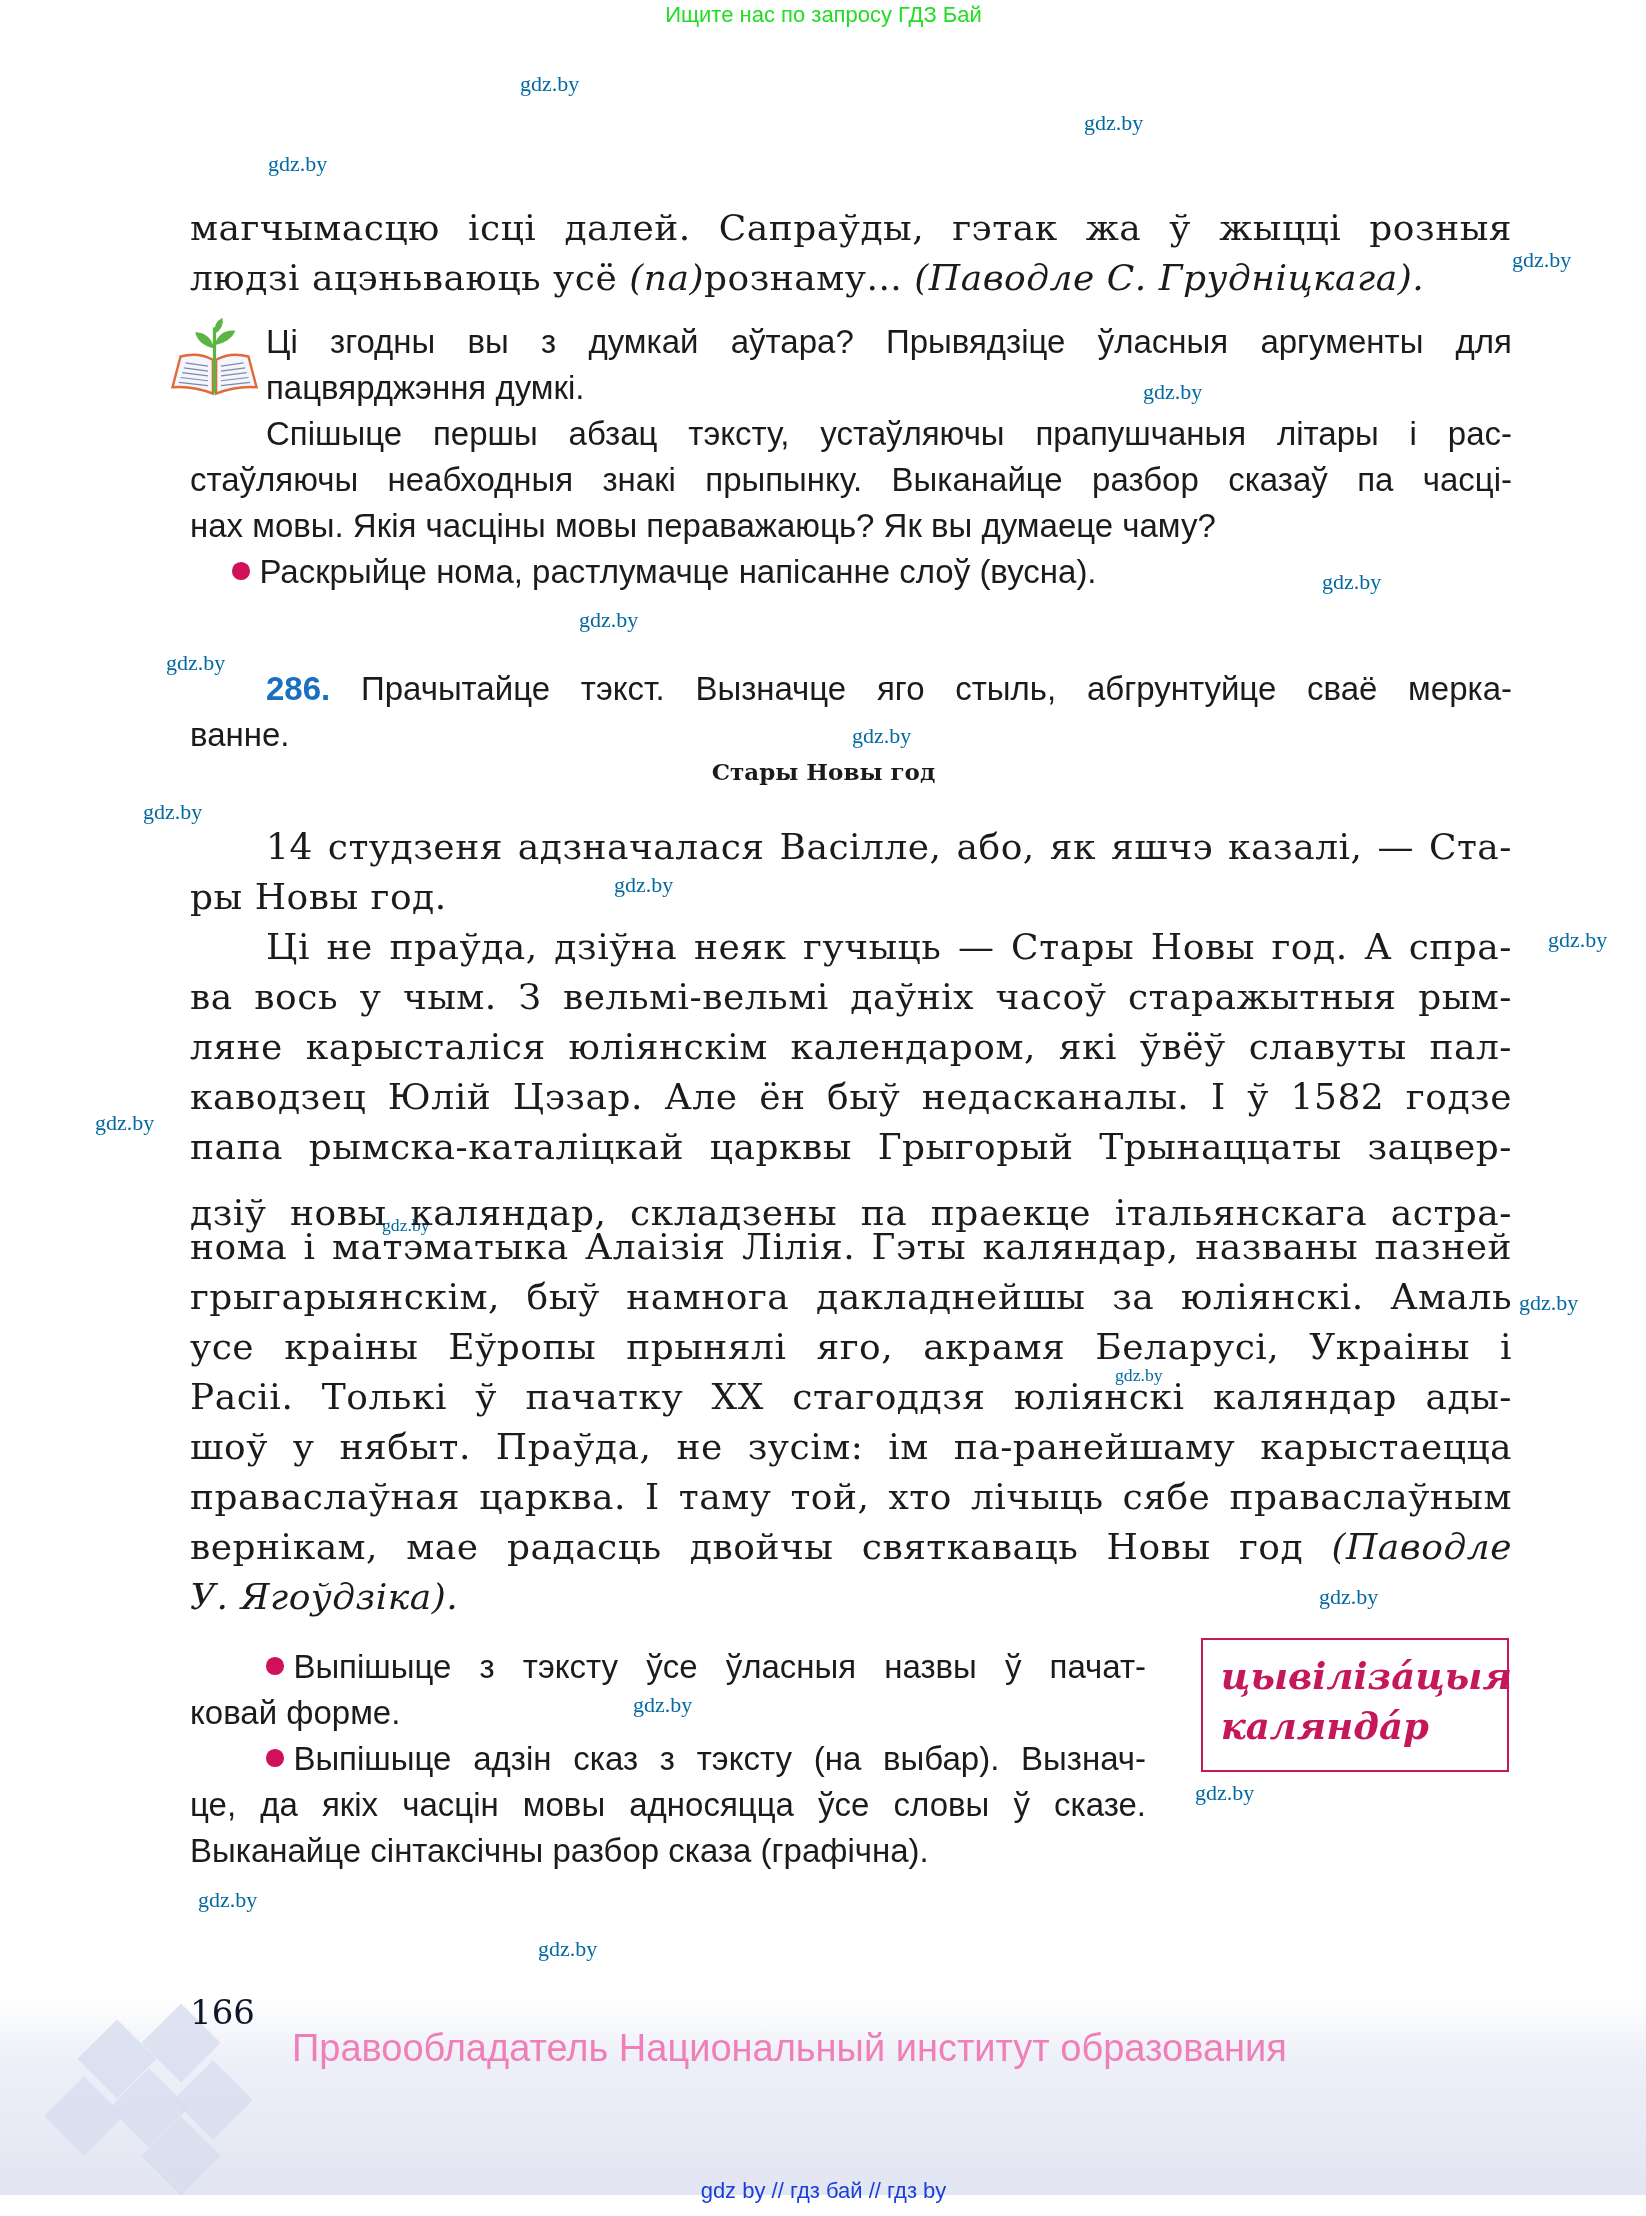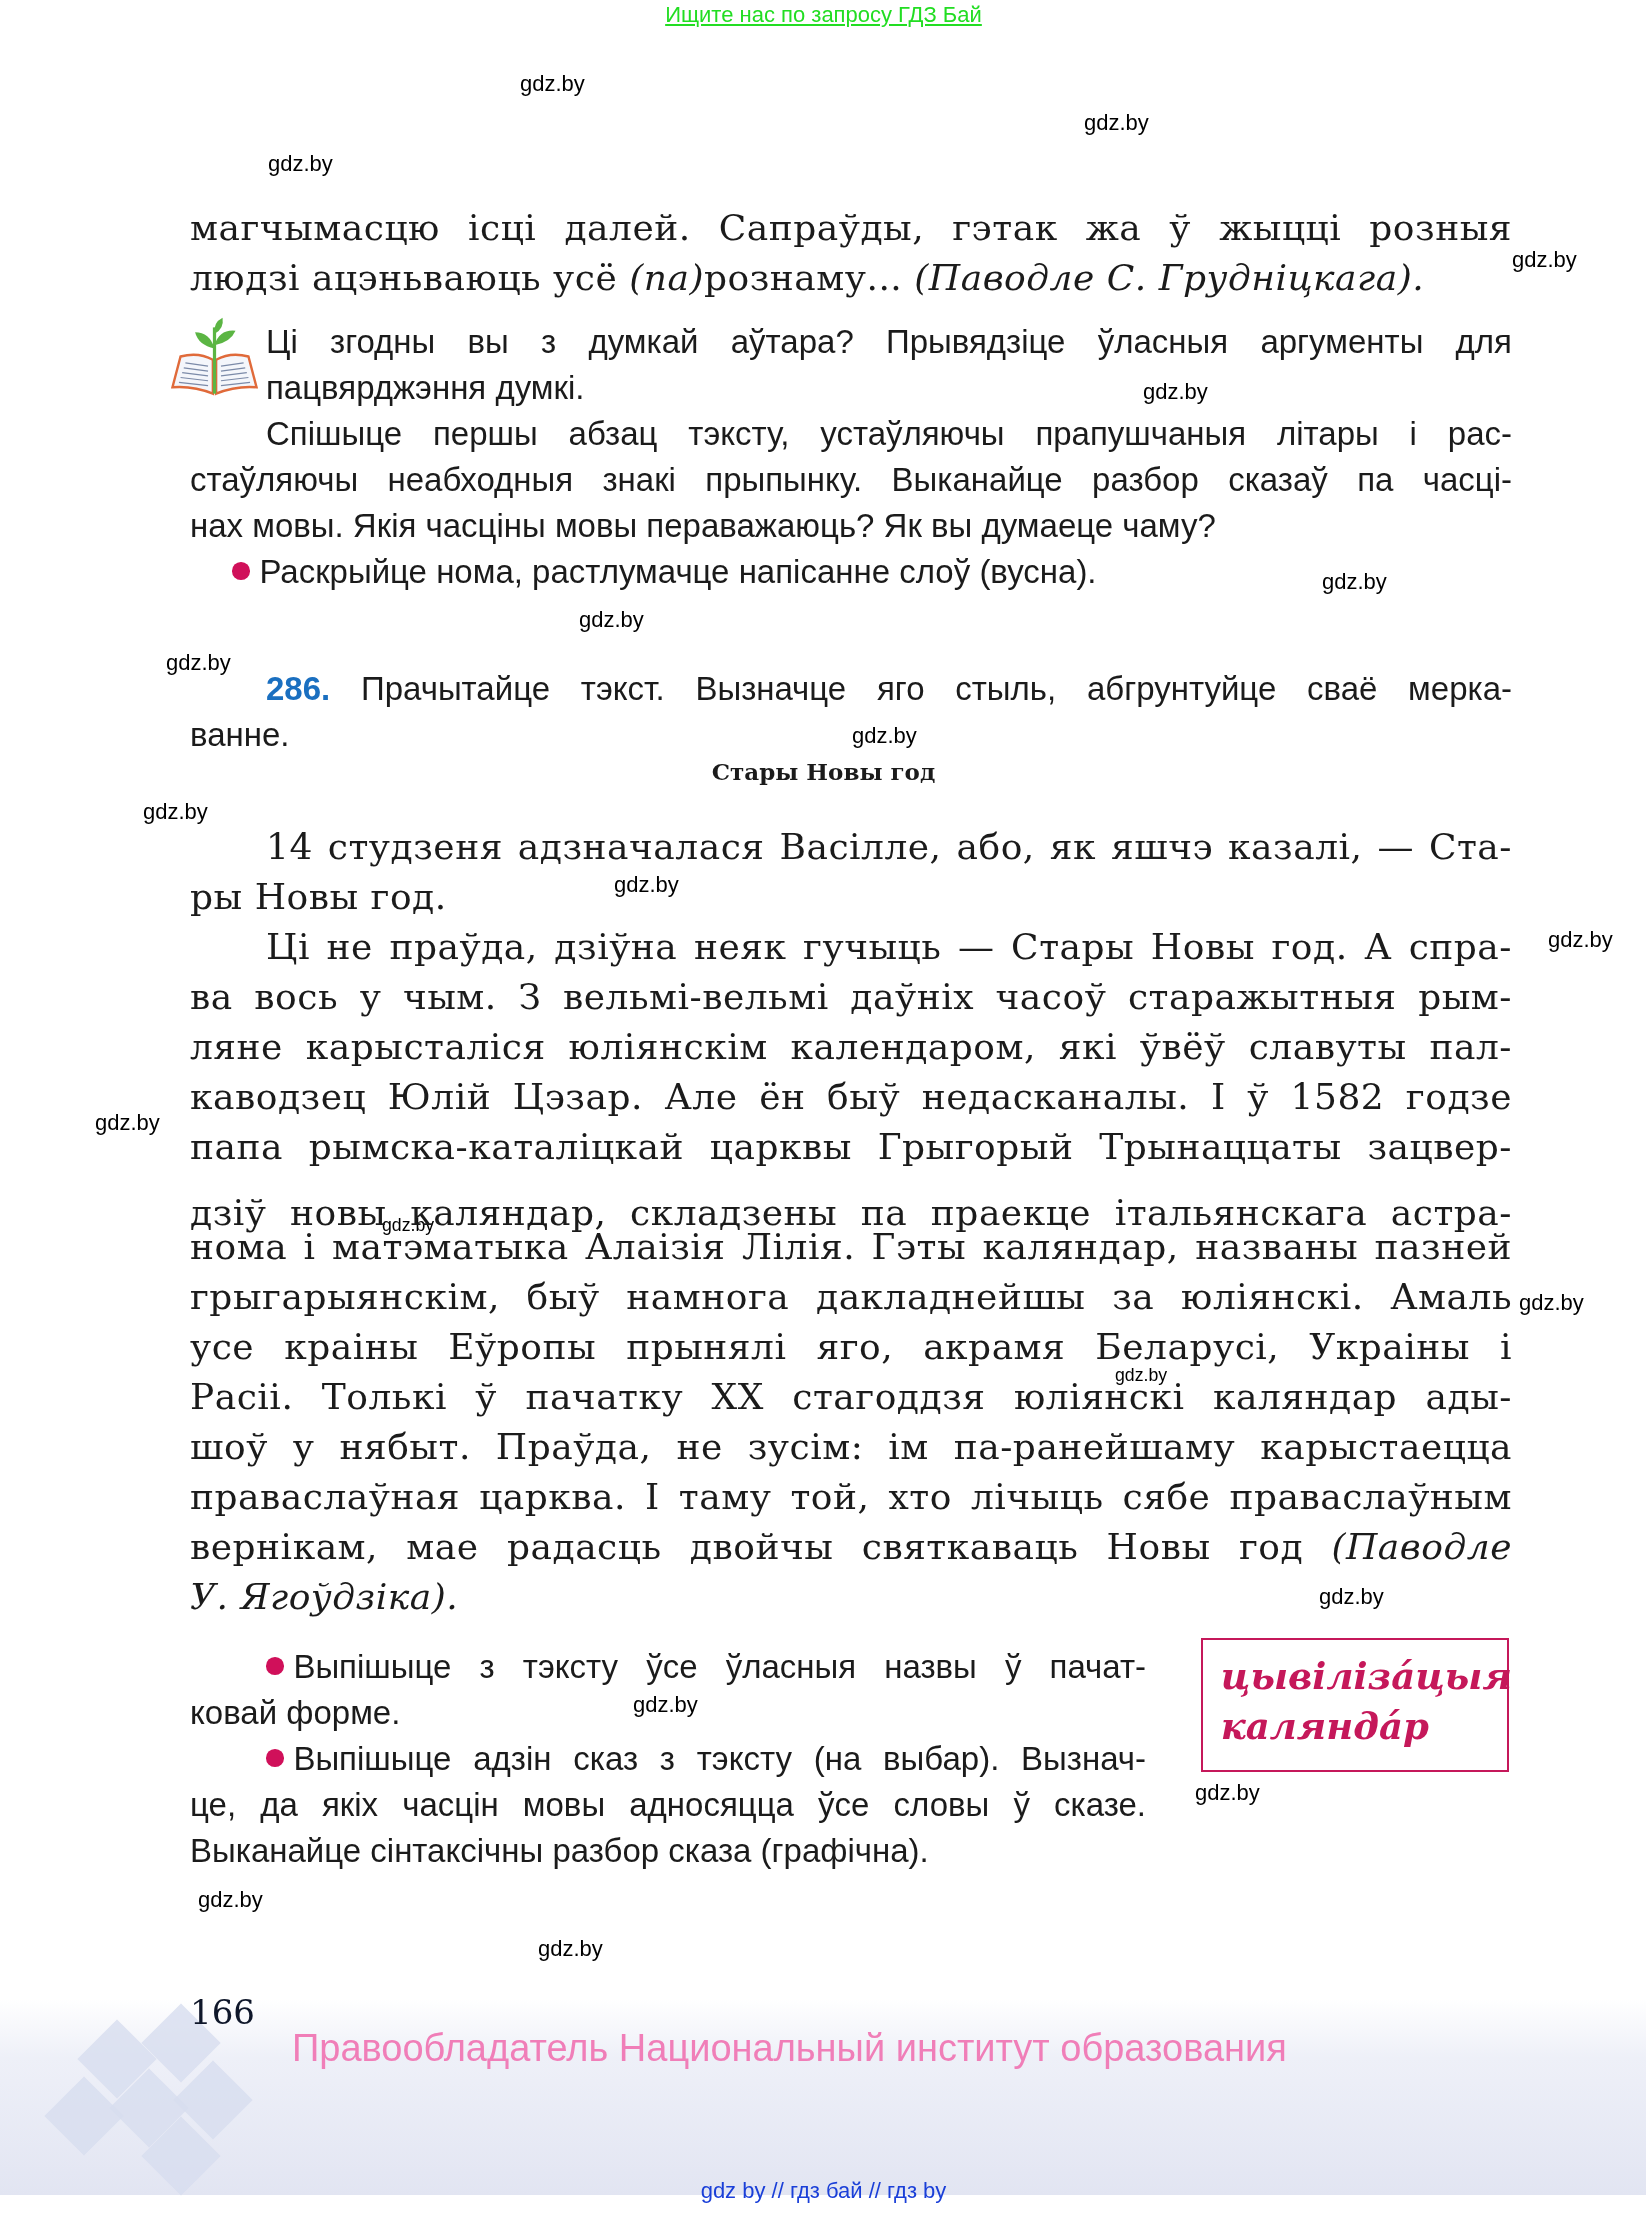--- a/index.html
+++ b/index.html
@@ -5,23 +5,23 @@
   html, body { margin:0; padding:0; }
   body {
     width:1647px; height:2216px; position:relative; overflow:hidden;
     background:#ffffff;
     font-family:"Liberation Sans", sans-serif;
     color:#1a1a1a;
   }
   .abs { position:absolute; }
   .top-banner {
     position:absolute; top:1.6px; left:0; width:1647px; text-align:center;
-    color:#22dd22; font-size:22px; font-family:"Liberation Sans", sans-serif;text-decoration:underline;
+    color:#22dd22; font-size:22px; font-family:"Liberation Sans", sans-serif;
   }
-  .wm { position:absolute; font-family:Liberation Sans, sans-serif; font-size:22px; color:#000000; white-space:nowrap; }
+  .wm { position:absolute; font-family:Liberation Serif, serif; font-size:22px; color:#0369a1; white-space:nowrap; }
   .wm.sm { font-size:17.7px; }
   .serif { font-family:"DejaVu Serif", "Liberation Serif", serif; font-size:36px; line-height:50px; color:#1b1b1b; letter-spacing:0.5px; }
   .sans { font-family:"Liberation Sans", sans-serif; font-size:33px; line-height:46px; color:#1b1b1b; }
   .line { position:absolute; left:190px; width:1322px; white-space:nowrap; }
   .justify { text-align:justify; text-align-last:justify; }
   .ital { font-style:italic; }
   .bullet { display:inline-block; width:17.7px; height:17.7px; border-radius:50%; background:#d0105a; margin-right:9.7px; vertical-align:middle; position:relative; top:-3.2px; }
   .num { color:#1a6fc0; font-weight:bold; }
   .title { position:absolute; left:0; width:1647px; text-align:center; font-family:"DejaVu Serif", serif; font-weight:bold; font-size:23px; color:#1b1b1b; }
   .vocab-box {

